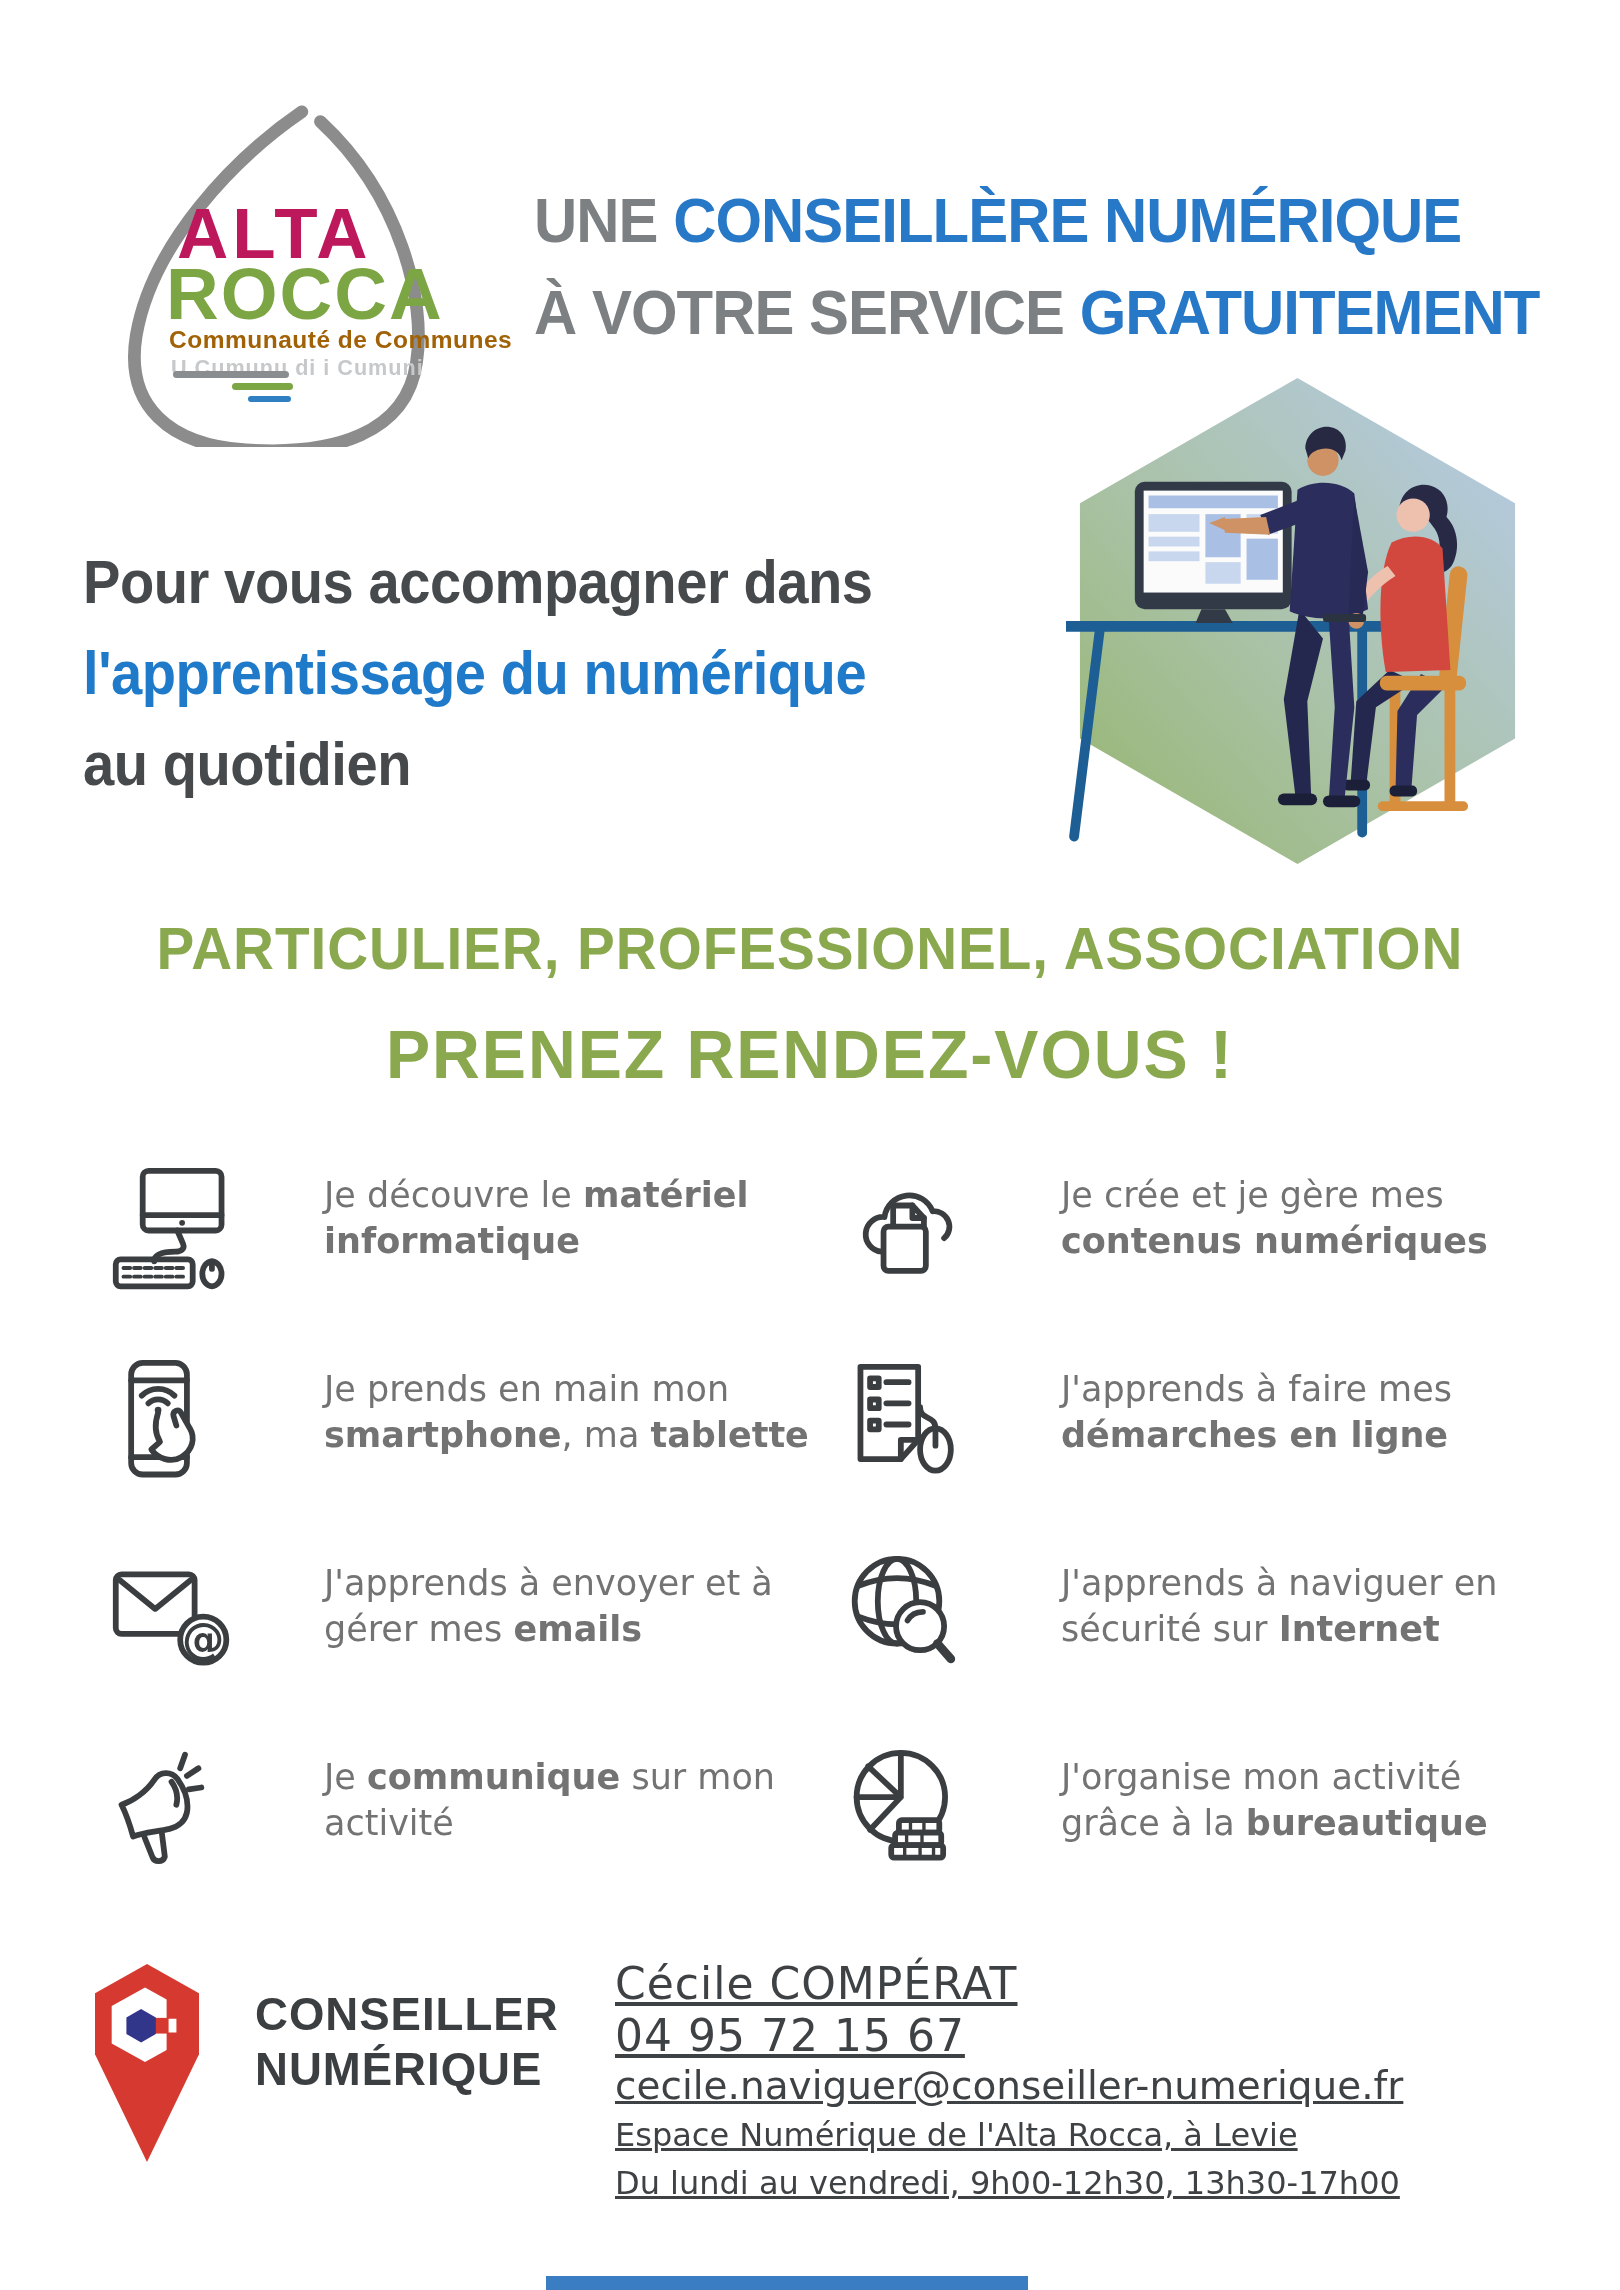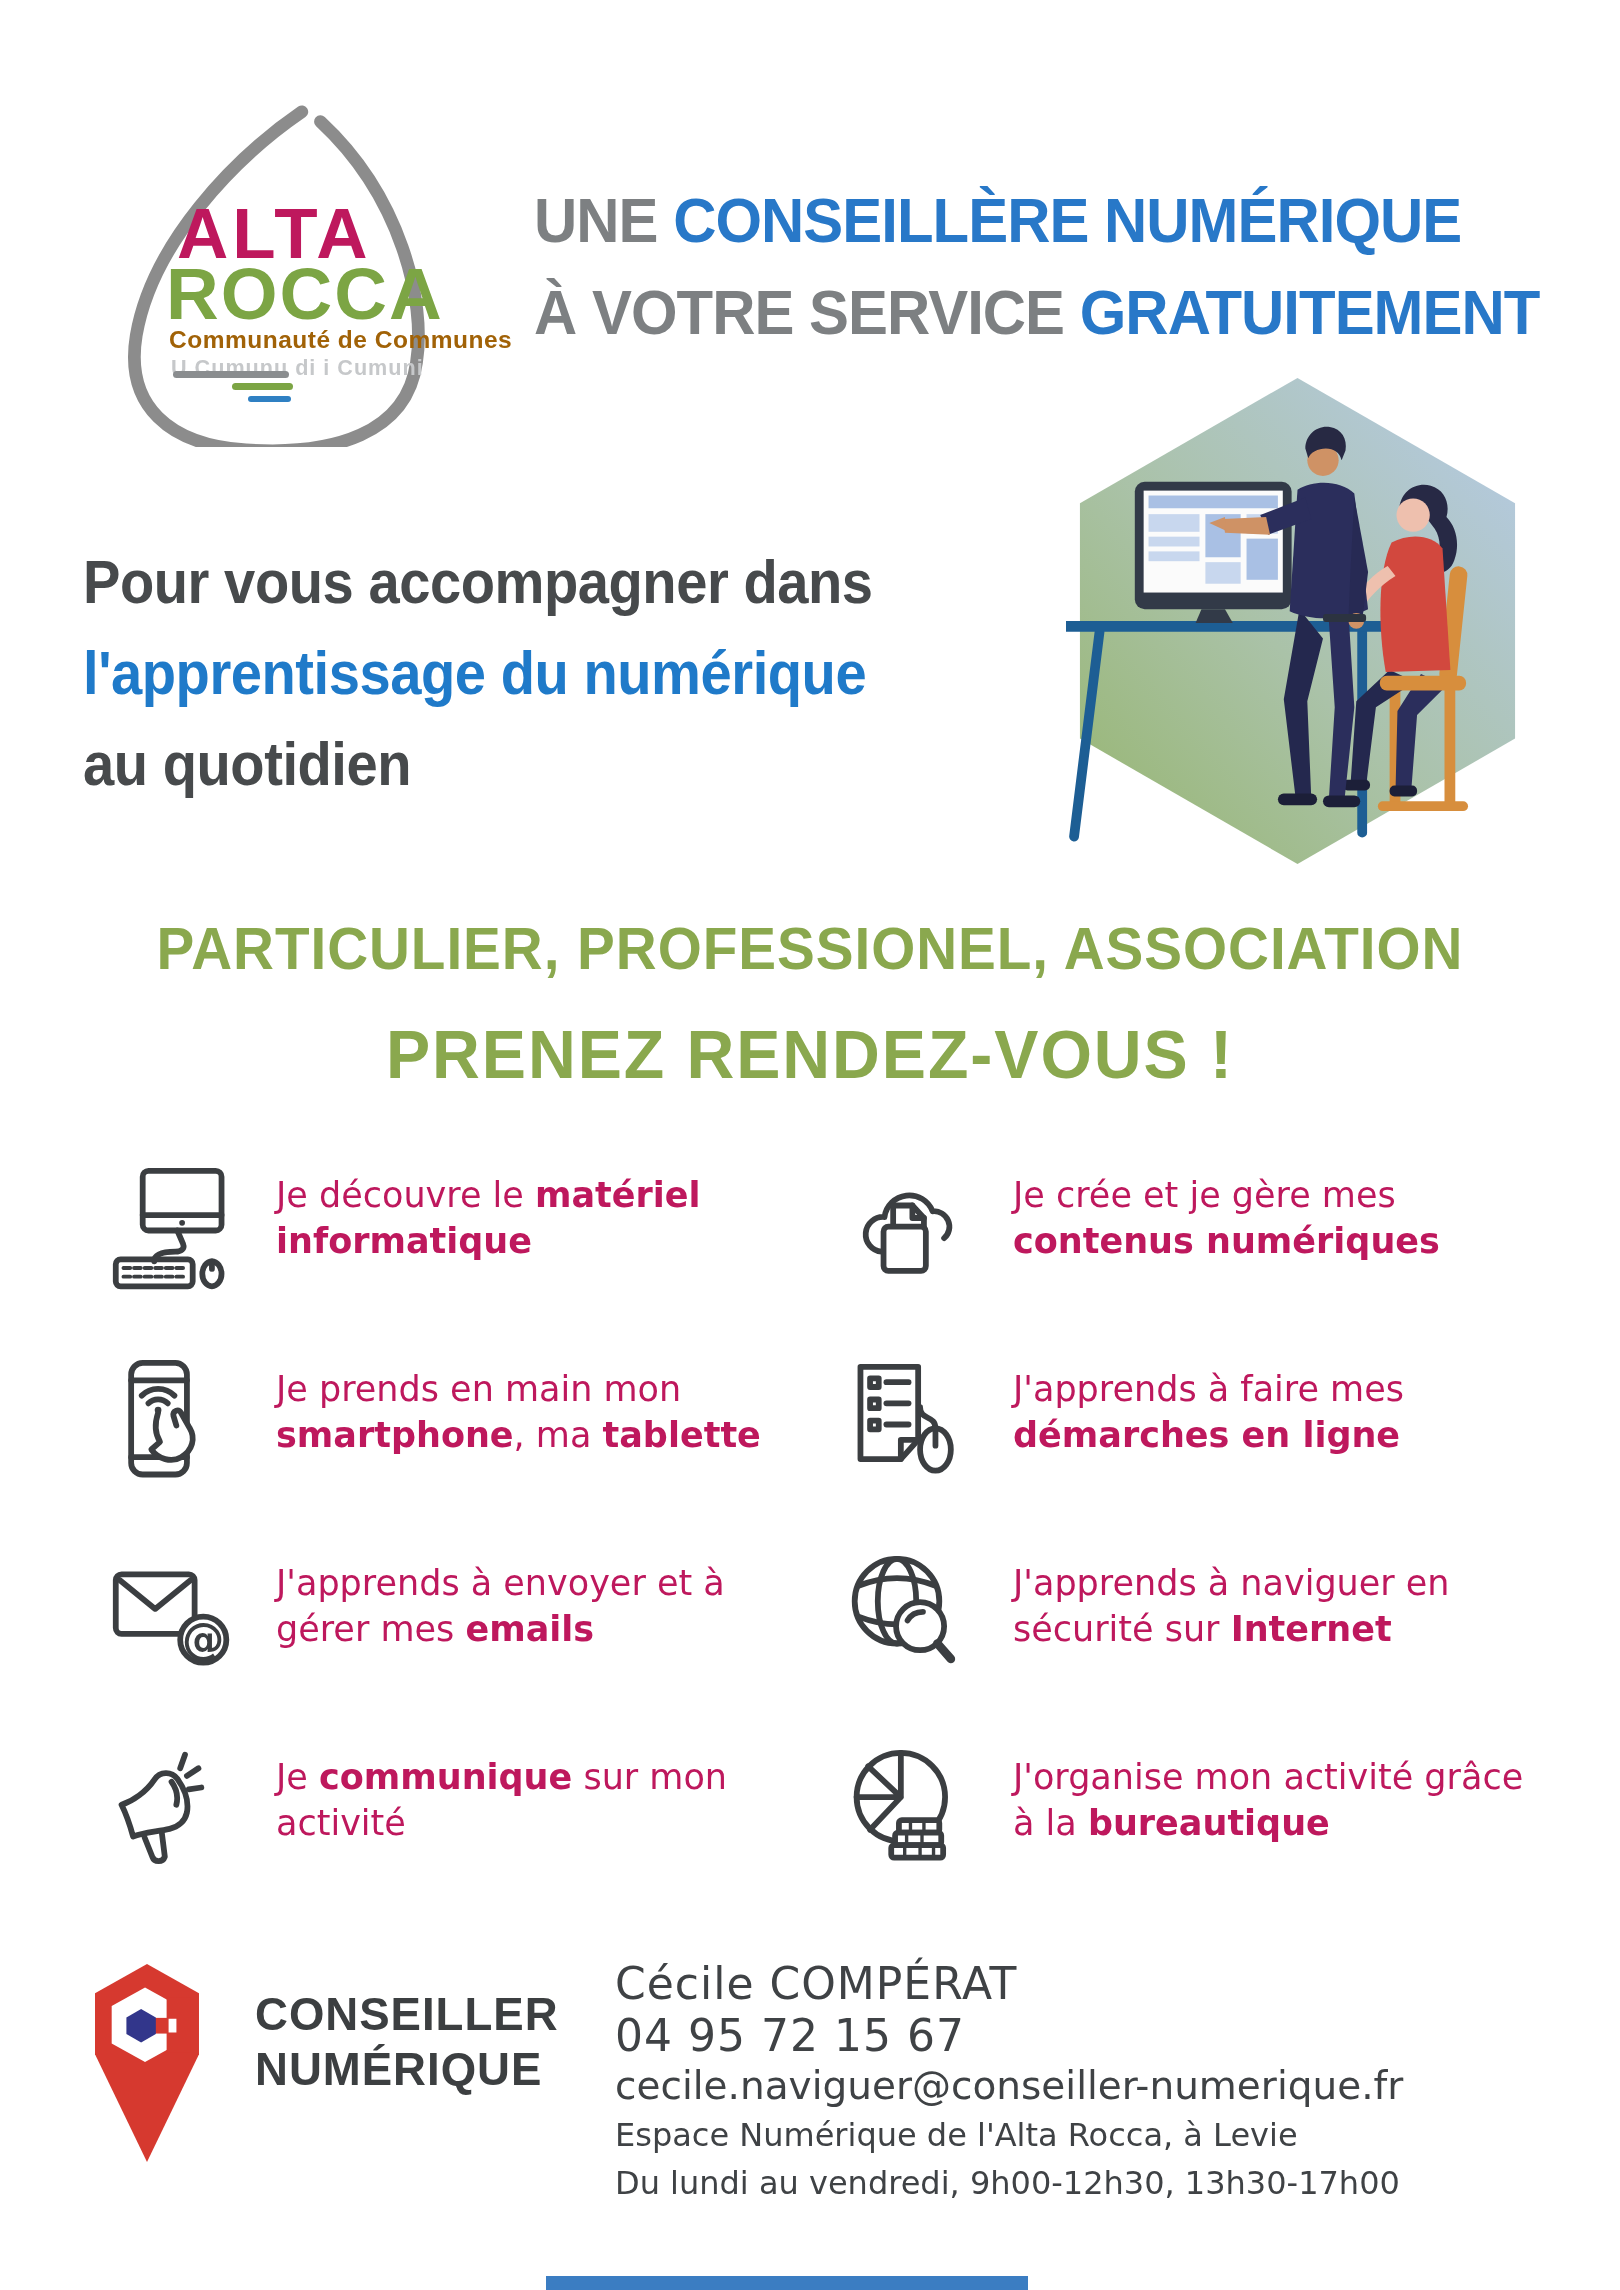--- a/index.html
+++ b/index.html
@@ -46,30 +46,30 @@
        transform:scaleX(0.96);transform-origin:center top;}
   .cta-l1{font-size:59px;line-height:102px;letter-spacing:1px;}
   .cta-l2{font-size:69px;line-height:110px;letter-spacing:2px;}
 
   
   .features{left:110px;top:1162px;display:grid;grid-template-columns:737px 686px;
             grid-auto-rows:194px;}
   .feature{display:flex;align-items:flex-start;}
   .ficon{width:125px;height:139px;flex:none;margin-right:41px;color:#3b3e41;}
   .ficon svg{width:125px;height:137px;}
-  .ftxt{font-size:35px;line-height:46px;color:#be185d;padding-top:9.8px;max-width:529px;}
+  .ftxt{font-size:35px;line-height:46px;color:#737373;padding-top:9.8px;max-width:529px;margin-left:48px;}
   .ftxt .b{font-weight:bold;}
   .icon-stroke{fill:none;stroke:currentColor;stroke-width:6;stroke-linecap:round;stroke-linejoin:round;}
 
   
   .pin{left:88px;top:1960px;}
   .cn-title{left:255px;top:1986px;font-family:"Liberation Sans",sans-serif;font-weight:800;
             font-size:47px;line-height:55px;color:#3c3f41;letter-spacing:1px;
             transform:scaleX(0.97);transform-origin:left top;}
-  .contact{left:615px;top:1956px;color:#3f4245;}
+  .contact{left:615px;top:1956px;color:#3f4245;text-decoration:underline;}
   .c-name{font-size:44px;line-height:55px;letter-spacing:1px;}
   .c-phone{font-size:44px;line-height:49px;letter-spacing:1px;}
   .c-email{font-size:39px;line-height:51px;}
   .c-loc{font-size:32px;line-height:49px;}
   .c-hours{font-size:32px;line-height:47px;}
 
   .bottom-bar{left:546px;top:2276px;width:482px;height:13.7px;background:#3b7dc2;}
 </style>
 </head>
 <body>

